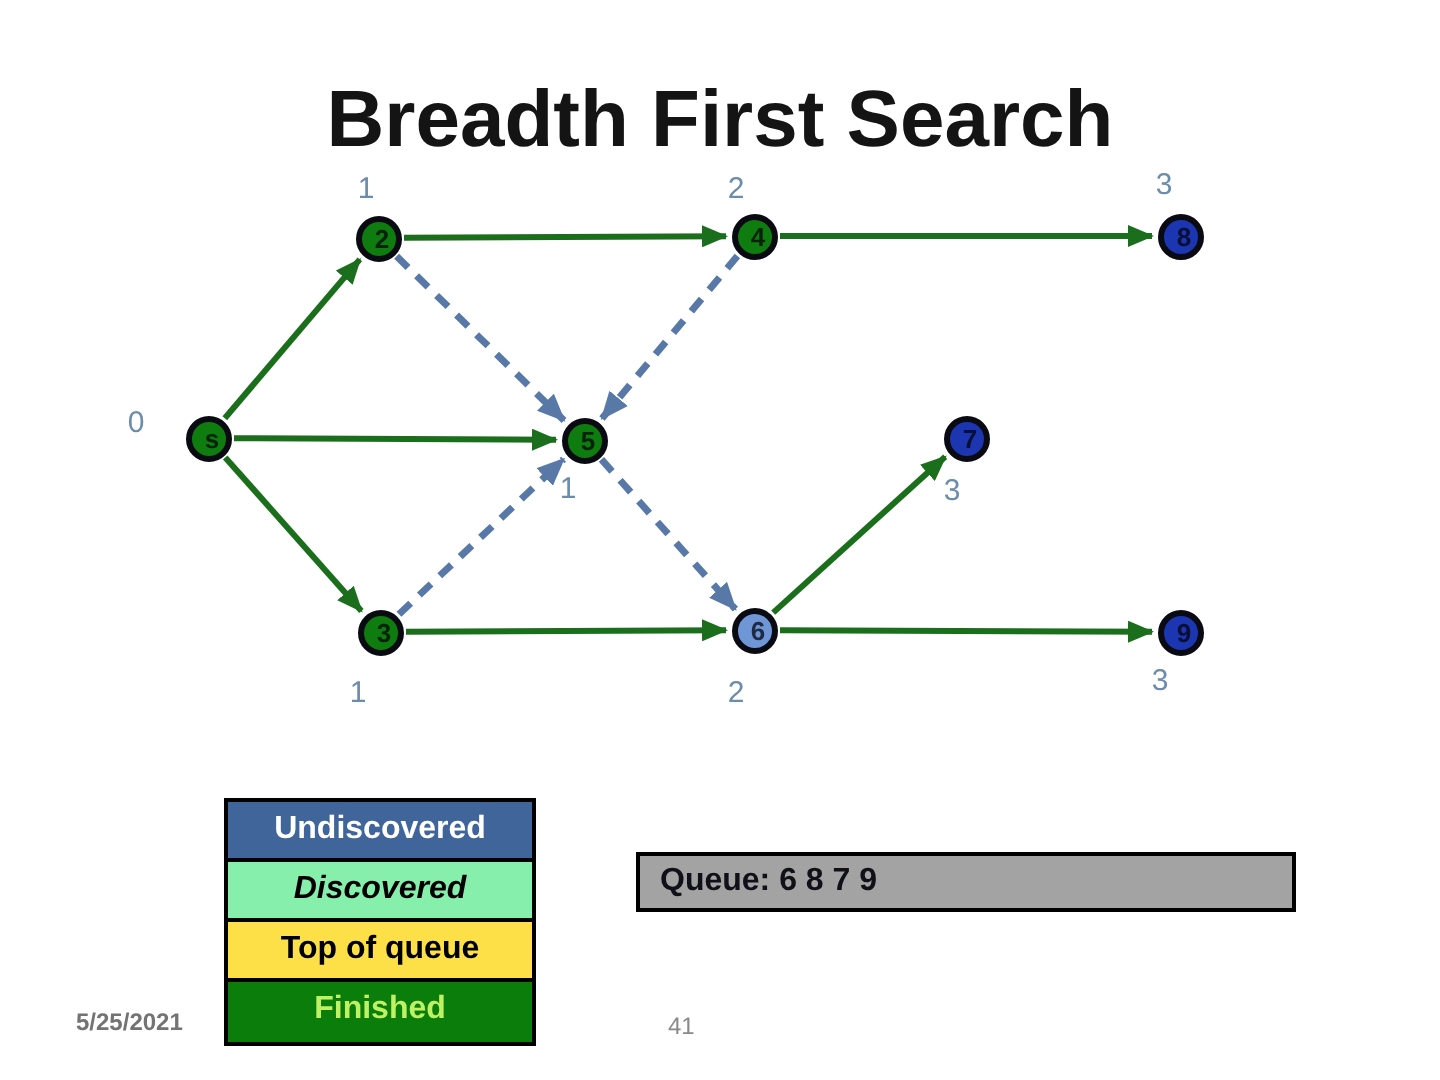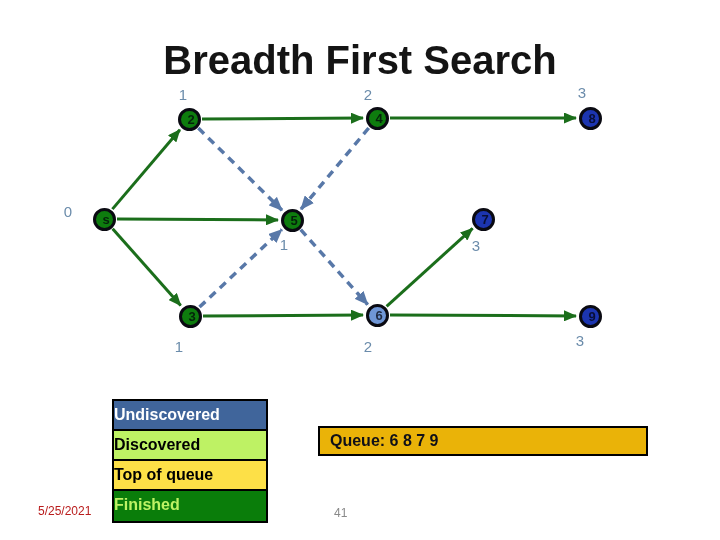--- a/index.html
+++ b/index.html
@@ -18,33 +18,33 @@
         transform:translateX(2px);}
   .node.finished{background:#0e7c0e;}
   .node.discovered{background:#1c35b0;}
   .node.top-of-queue{background:#6f96d6;}
 
   .dist{position:absolute;width:26px;text-align:center;font-size:15px;
         color:#6b8cab;font-weight:400;}
 
   .legend{position:absolute;left:112px;top:399px;width:156px;
           border:2px solid #000;}
-  .legend-row{height:30px;line-height:28px;
+  .legend-row{height:30px;line-height:28px;text-align:center;
           font-size:16px;font-weight:700;border-bottom:2px solid #000;}
   .legend-row:last-child{border-bottom:none;}
   .legend-row.undiscovered{background:#40659b;color:#ffffff;}
-  .legend-row.discovered{background:#bef264;color:#000000;}
+  .legend-row.discovered{background:#86efac;color:#000000;font-style:italic;}
   .legend-row.topqueue{background:#fde047;color:#000000;}
   .legend-row.finished{background:#0a7d0a;color:#bef264;}
 
   .queue-box{position:absolute;left:318px;top:426px;width:330px;height:30px;
-          background:#eab308;border:2px solid #000;color:#101018;
+          background:#a3a3a3;border:2px solid #000;color:#101018;
           font-size:16px;font-weight:700;line-height:26px;padding-left:10px;}
 
-  .footer-date{position:absolute;left:38px;top:504px;font-size:12px;color:#b91c1c;}
+  .footer-date{position:absolute;left:38px;top:504px;font-size:12px;color:#737373;font-weight:bold;}
   .footer-page{position:absolute;left:334px;top:506px;font-size:12px;color:#898989;}
 </style>
 </head>
 <body>
 
 <div id="slide">
 
   <div class="title">Breadth First Search</div>
 
   <svg class="graph-edges" viewBox="0 0 720 540" xmlns="http://www.w3.org/2000/svg">

